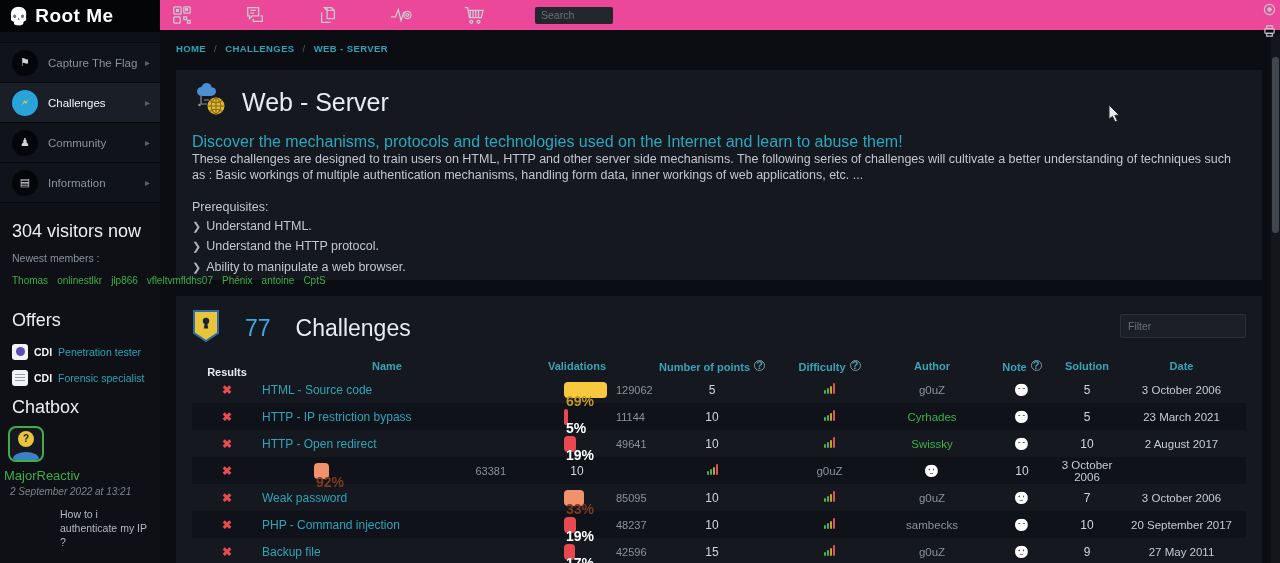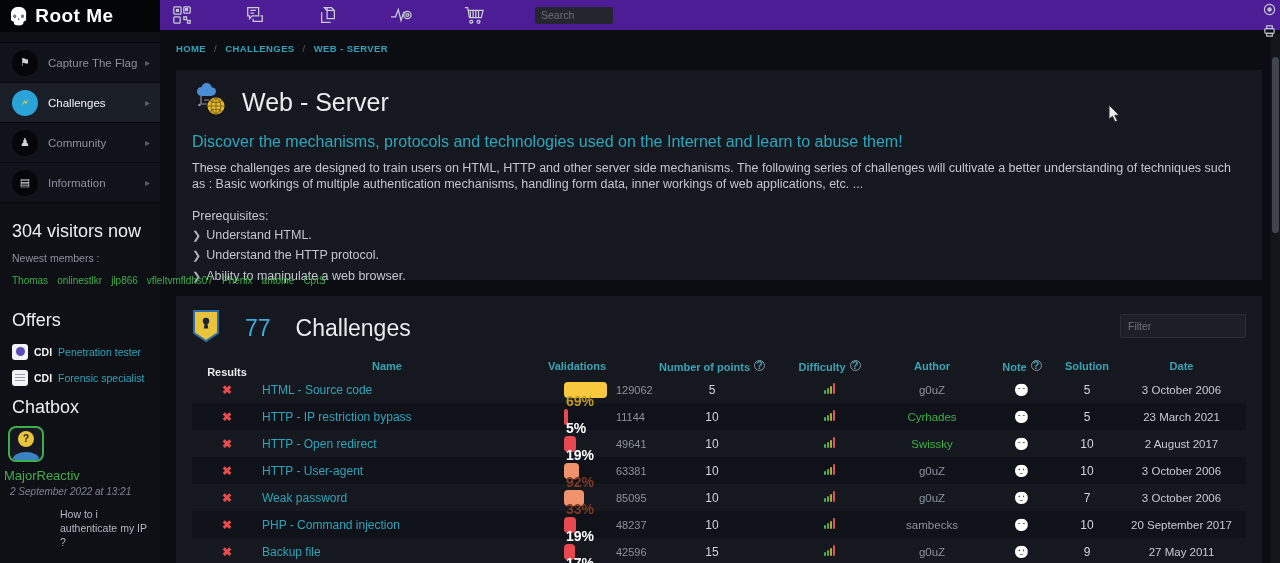--- a/index.html
+++ b/index.html
@@ -40,21 +40,21 @@
   #chatbox-h { margin-top:6px; }
   #chat-avatar { width:36px; height:36px; border:2px solid #3fae49; border-radius:8px; background:#151820; margin:8px 0 4px 8px; position:relative; overflow:hidden; cursor:pointer; }
   .avatar-head { position:absolute; top:3px; left:8px; width:16px; height:16px; border-radius:50%; background:#e8c33c; color:#1b1b1b; font-size:10px; font-weight:bold; display:flex; align-items:center; justify-content:center; }
   .avatar-body { position:absolute; bottom:-6px; left:3px; width:26px; height:14px; border-radius:50% 50% 0 0; background:#3b82c4; }
   #chat-user { color:#3fae49; font-size:13px; padding-left:4px; }
   #chat-time { color:#7d838d; font-size:10px; font-style:italic; padding:2px 0 0 10px; }
   .chat-line { font-size:10.5px; color:#b3b8c1; padding:0 12px; line-height:1.35;margin-left:48px; }
   #chat-q { margin-top:10px; }
 
   
-  #topbar { position:absolute; left:160px; top:0; width:1120px; height:30px; background:#4c1d95; display:flex; align-items:center; padding-left:10px; z-index:4;gap:32px; }
+  #topbar { position:absolute; left:160px; top:0; width:1120px; height:30px; background:#ec4899; display:flex; align-items:center; padding-left:10px; z-index:4;gap:32px; }
   .tb-icon { width:24px; height:24px; margin-right:17px; display:flex; align-items:center; justify-content:center; cursor:pointer; }
   .tb-icon svg { stroke:#c8ccd2; fill:none; stroke-width:1.4; }
   #search-input { width:78px; height:17px; background:#23262c; border:none; border-radius:2px; color:#c2c7cf; font-size:10.5px; padding:0 6px; font-family:"Liberation Sans", sans-serif; }
   #search-input::placeholder { color:#6a7077; }
   #globe-btn { position:absolute; right:32px; top:8px; cursor:pointer; }
   #globe-btn svg { stroke:#9aa0aa; fill:none; stroke-width:1.2; }
   #edge-tools { position:absolute; right:0; top:0; width:22px; height:34px; display:flex; flex-direction:column; align-items:center; gap:3px; padding-top:2px; z-index:6; }
   .edge-ic { cursor:pointer; }
   .edge-ic svg { stroke:#c0c5cc; fill:none; stroke-width:1.3; }
 
@@ -66,21 +66,21 @@
   #breadcrumb { position:absolute; left:176px; top:43px; font-size:9.5px; font-weight:bold; letter-spacing:.4px; }
   #breadcrumb a { color:#2fa4b8; cursor:pointer; }
   #breadcrumb .sep { color:#565c66; margin:0 8px; font-weight:normal; }
 
   
   .panel { position:absolute; left:176px; width:1086px; background:#15181e; }
   #intro-panel { top:70px; height:210px; padding:12px 16px; }
   #title-row { display:flex; align-items:center; gap:10px; }
   #page-title { color:#e9ebee; font-size:25px; font-weight:500; }
   #subtitle { color:#2da7bd; font-size:16px; margin-top:11px; }
-  #description { color:#c2c7cf; font-size:12.5px; line-height:1.3; margin-top:9px; }
+  #description { color:#c2c7cf; font-size:12.5px; line-height:1.3; }
   #prereq-label { color:#c2c7cf; font-size:12.5px; margin-top:16px; }
   .prereq-line { color:#c2c7cf; font-size:12.5px; margin-top:4px; line-height:1.35; }
   .prereq-line .chev { color:#aeb4bd; font-size:11px; margin-right:5px; }
 
   #challenges-panel { top:296px; height:290px; padding:10px 16px; }
   #ch-header { display:flex; align-items:center; gap:25px; position:relative; height:44px; }
   #ch-count { color:#3fa9e0; font-size:23px; font-weight:500; }
   #ch-title { color:#e9ebee; font-size:23px; font-weight:400; }
   #filter-input { position:absolute; right:0; top:8px; width:126px; height:24px; background:#1c1f26; border:1px solid #2a2e36; border-radius:2px; color:#c2c7cf; font-size:10.5px; padding:0 7px; font-family:"Liberation Sans", sans-serif; }
   #filter-input::placeholder { color:#6a7077; }
@@ -373,21 +373,20 @@
             <i style="height:8px;background:#c8a032"></i>
             <i style="height:11px;background:#d9534f"></i>
           </span></span>
         <span class="cell c-author"><a class="auth-green">Swissky</a></span>
         <span class="cell c-note">😁</span>
         <span class="cell">10</span>
         <span class="cell c-date">2 August 2017</span>
       </div>
       <div class="tgrid trow">
         <span class="cell c-result">✖</span>
-        <span class="cell c-name"><a>HTTP - User-agent</a></span>
         <span class="cell val-cell">
           <span class="val-track">
             <span class="val-pill b-salmon" style="width:15px"></span>
             <span class="val-pct t-dark">92%</span>
           </span>
           <span class="val-count">63381</span>
         </span>
         <span class="cell">10</span>
         <span class="cell"><span class="diff-ic">
             <i style="height:4px;background:#4caf50"></i>

